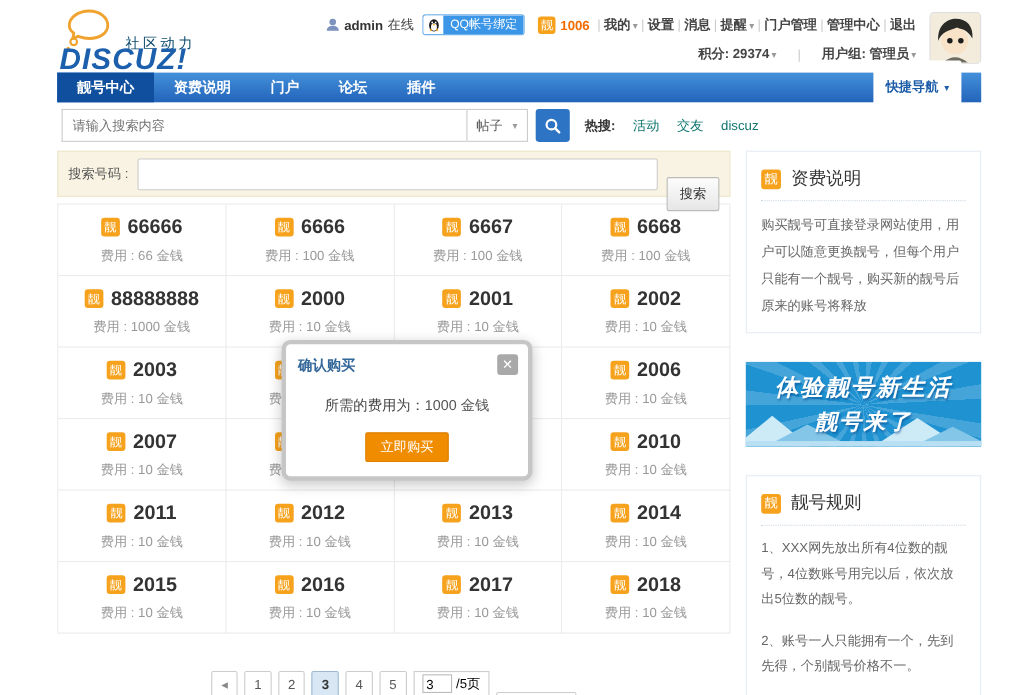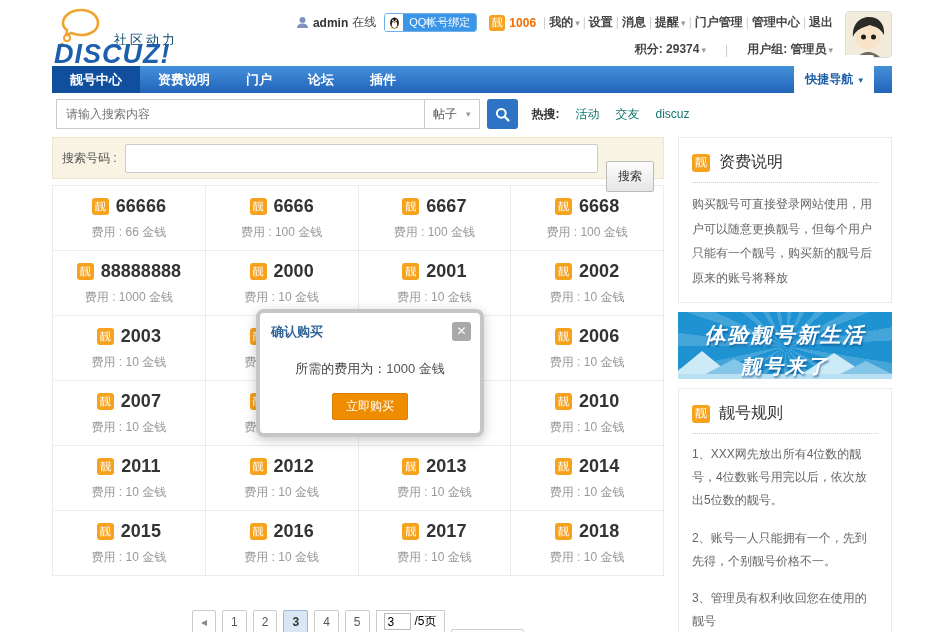--- a/index.html
+++ b/index.html
@@ -78,21 +78,21 @@
 
   
   .side-box { border:1px solid #e4ebf2; background:#fff; padding:9px 13px 12px; }
   .side-title { display:flex; align-items:center; gap:9px; font-size:16px; color:#333; padding:5px 0 9px;
     border-bottom:1px dotted #c9d4df; margin-bottom:9px; }
   .side-badge { width:18px; height:18px; background:#f6a21d; color:#fff; font-size:12px; border-radius:3px;
     display:flex; align-items:center; justify-content:center; flex:none; }
   .side-text { color:#666; line-height:2.05; }
   .rules p { color:#666; line-height:1.9; margin:0 0 15px; }
 
-  .banner { height:67px; margin:9px 0; position:relative; overflow:hidden; background:#1f93d2; cursor:pointer; }
+  .banner { height:77px; margin:26px 0; position:relative; overflow:hidden; background:#1f93d2; cursor:pointer; }
   .rays { position:absolute; left:-50%; top:-120%; width:200%; height:340%;
     background:repeating-conic-gradient(from 4deg at 50% 50%, rgba(255,255,255,.17) 0deg 7deg, rgba(255,255,255,0) 7deg 19deg); }
   .banner-line1, .banner-line2 { position:relative; z-index:2; text-align:center; color:#fff; font-weight:bold;
     font-style:italic; letter-spacing:2px; text-shadow:1px 2px 2px rgba(0,60,130,.55); }
   .banner-line1 { font-size:21px; padding-top:9px; }
   .banner-line2 { font-size:20px; margin-top:4px; }
   .mountains { position:absolute; bottom:0; left:0; width:100%; z-index:1; }
 
   
   .modal { position:absolute; left:204px; top:281px; width:228px; background:#fff; border:4px solid #c6c6c6;

